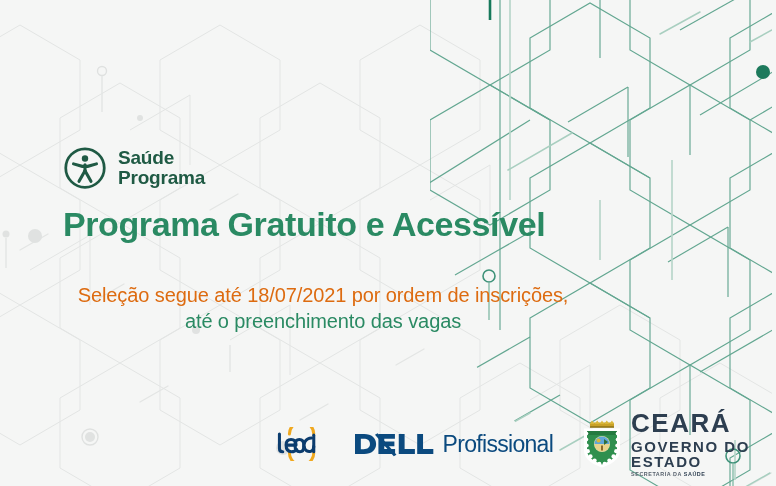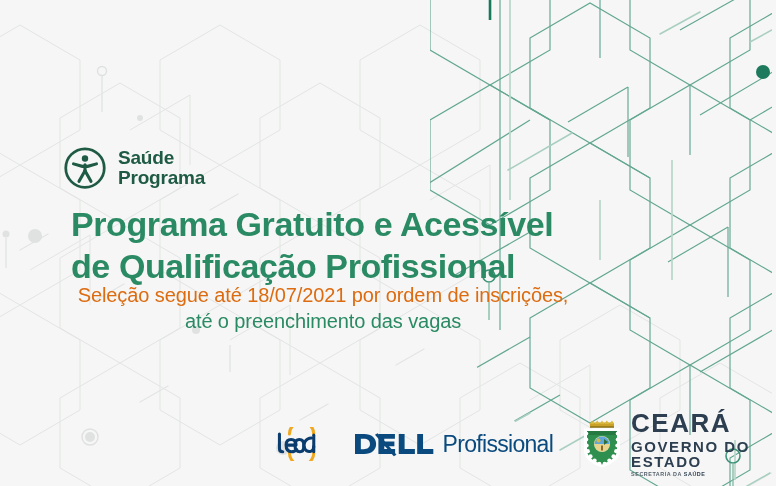--- a/index.html
+++ b/index.html
@@ -45,21 +45,21 @@
     font-size:19px;
     font-weight:bold;
     color:#1f5a44;
     letter-spacing:-0.2px;
     white-space:nowrap;
   }
 
   
   .headline {
     position:absolute;
-    left:71px; top:203px;
+    left:63px; top:203px;
     width:640px;
     font-size:34px;
     font-weight:bold;
     line-height:1.24;
     color:#2a8a63;
     letter-spacing:-0.4px;
   }
   .headline .l2 { display:block; }
 
   
@@ -311,21 +311,20 @@
       <path d="M24 27 L30.5 38.5" stroke="#1f5a44" stroke-width="3.4" fill="none" stroke-linecap="round"></path>
     </svg>
     <div class="brand-words">
       <span>Saúde</span>
       <span>Programa</span>
     </div>
   </div>
 
   <h1 class="headline">
     <span class="l1">Programa Gratuito e Acessível</span>
-    <span class="l2">de Qualificação Profissional</span>
   </h1>
 
   <p class="subhead">
     <span class="sub-orange">Seleção segue até 18/07/2021 por ordem de inscrições,</span><span class="sub-green"> até o preenchimento das vagas</span>
   </p>
 
   <div class="partners">
 
     <svg class="logo-lead" viewBox="0 0 104 48" xmlns="http://www.w3.org/2000/svg">
       <path d="M26 6 A20 20 0 0 1 70 6" fill="none" stroke="#f0a81e" stroke-width="5.5" stroke-linecap="round"></path>

